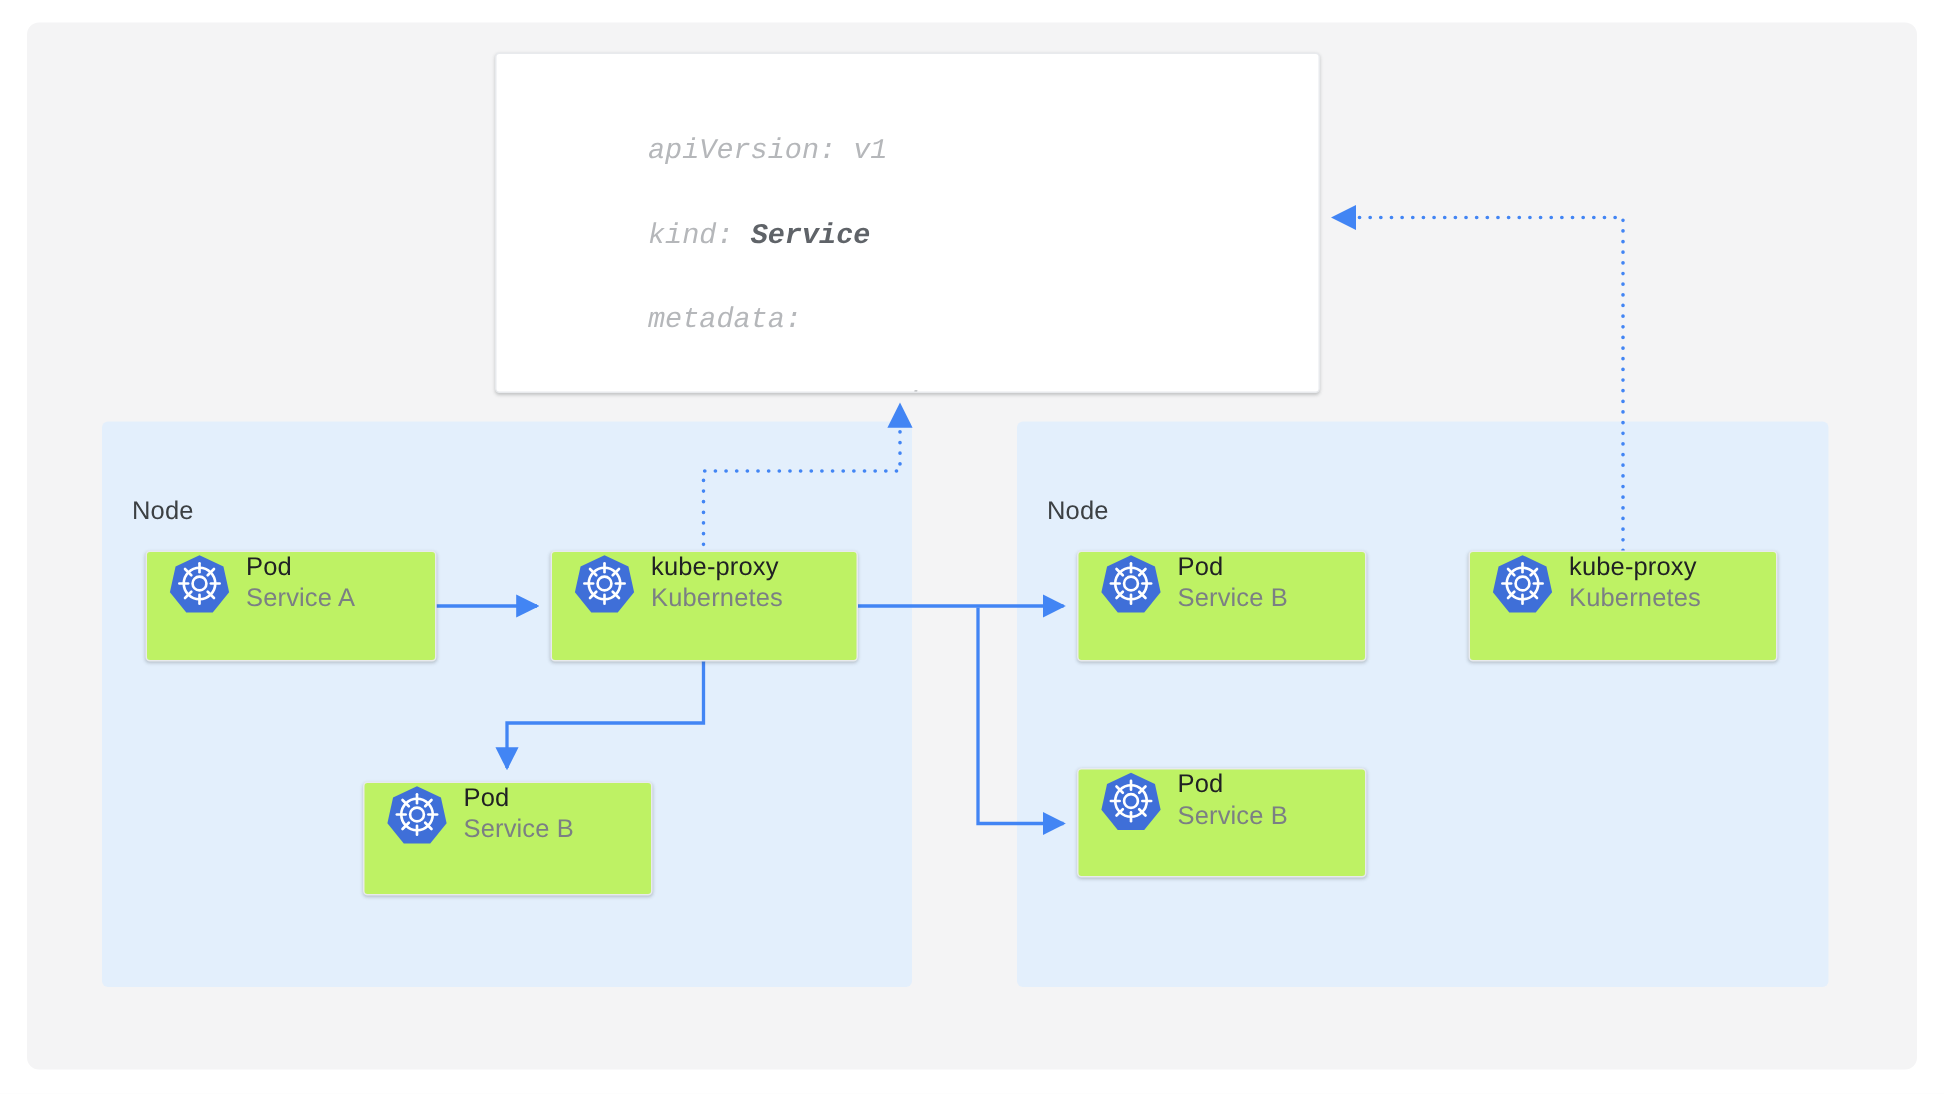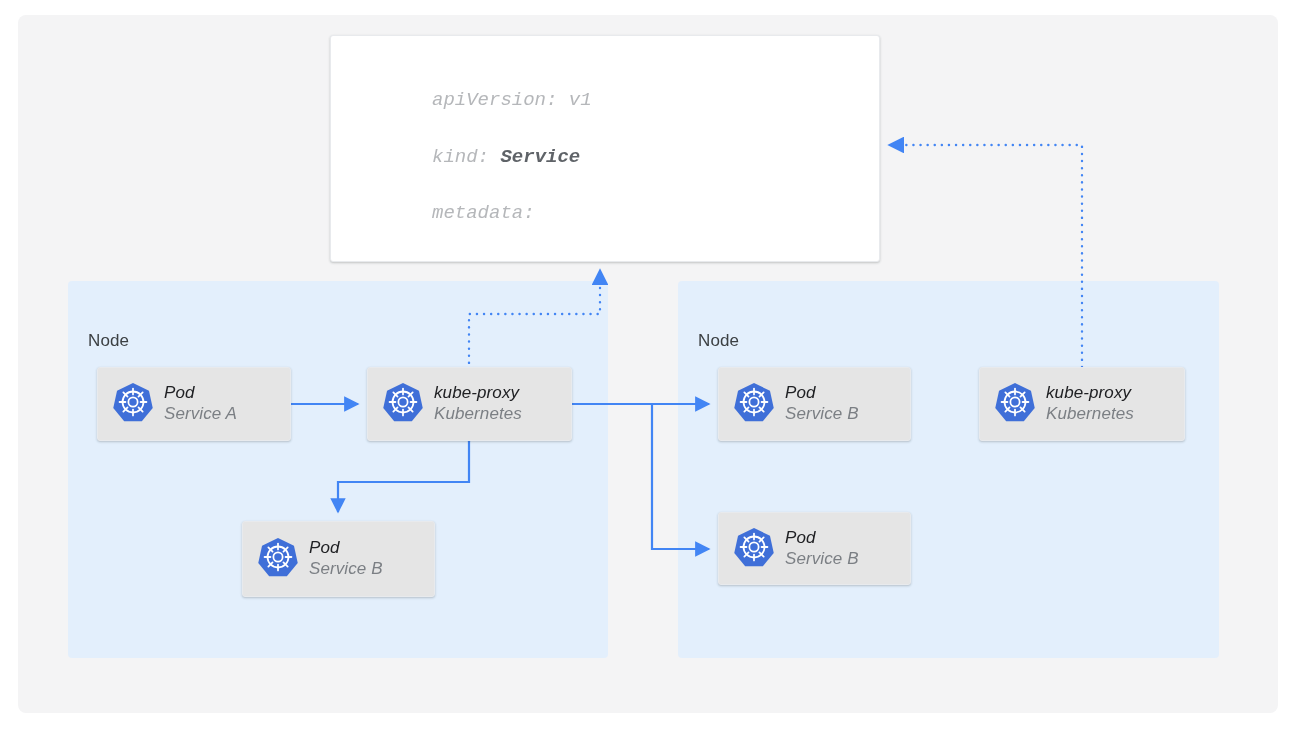--- a/index.html
+++ b/index.html
@@ -57,28 +57,27 @@
     font-size: 17px;
     color: #3c4043;
     letter-spacing: 0.1px;
     font-family: "Liberation Sans", sans-serif;
     margin-top: 36px;
   }
 
   
   .card {
     position: absolute;
-    background: #e5e5e5;
+    background: #bef264;
     border: 1px solid #e8eaed;
     border-radius: 3px;
     box-shadow: 0 1px 2px rgba(60,64,67,0.18), 0 1px 3px rgba(60,64,67,0.10);
     display: flex;
-    align-items: center;
+    align-items: flex-start;
     box-sizing: border-box;
-    font-style: italic;
   }
   .card .k8s-logo {
     flex: 0 0 auto;
     margin-left: 14px;
     margin-right: 10px;
   }
   .card .card-text {
     display: flex;
     flex-direction: column;
     justify-content: center;

